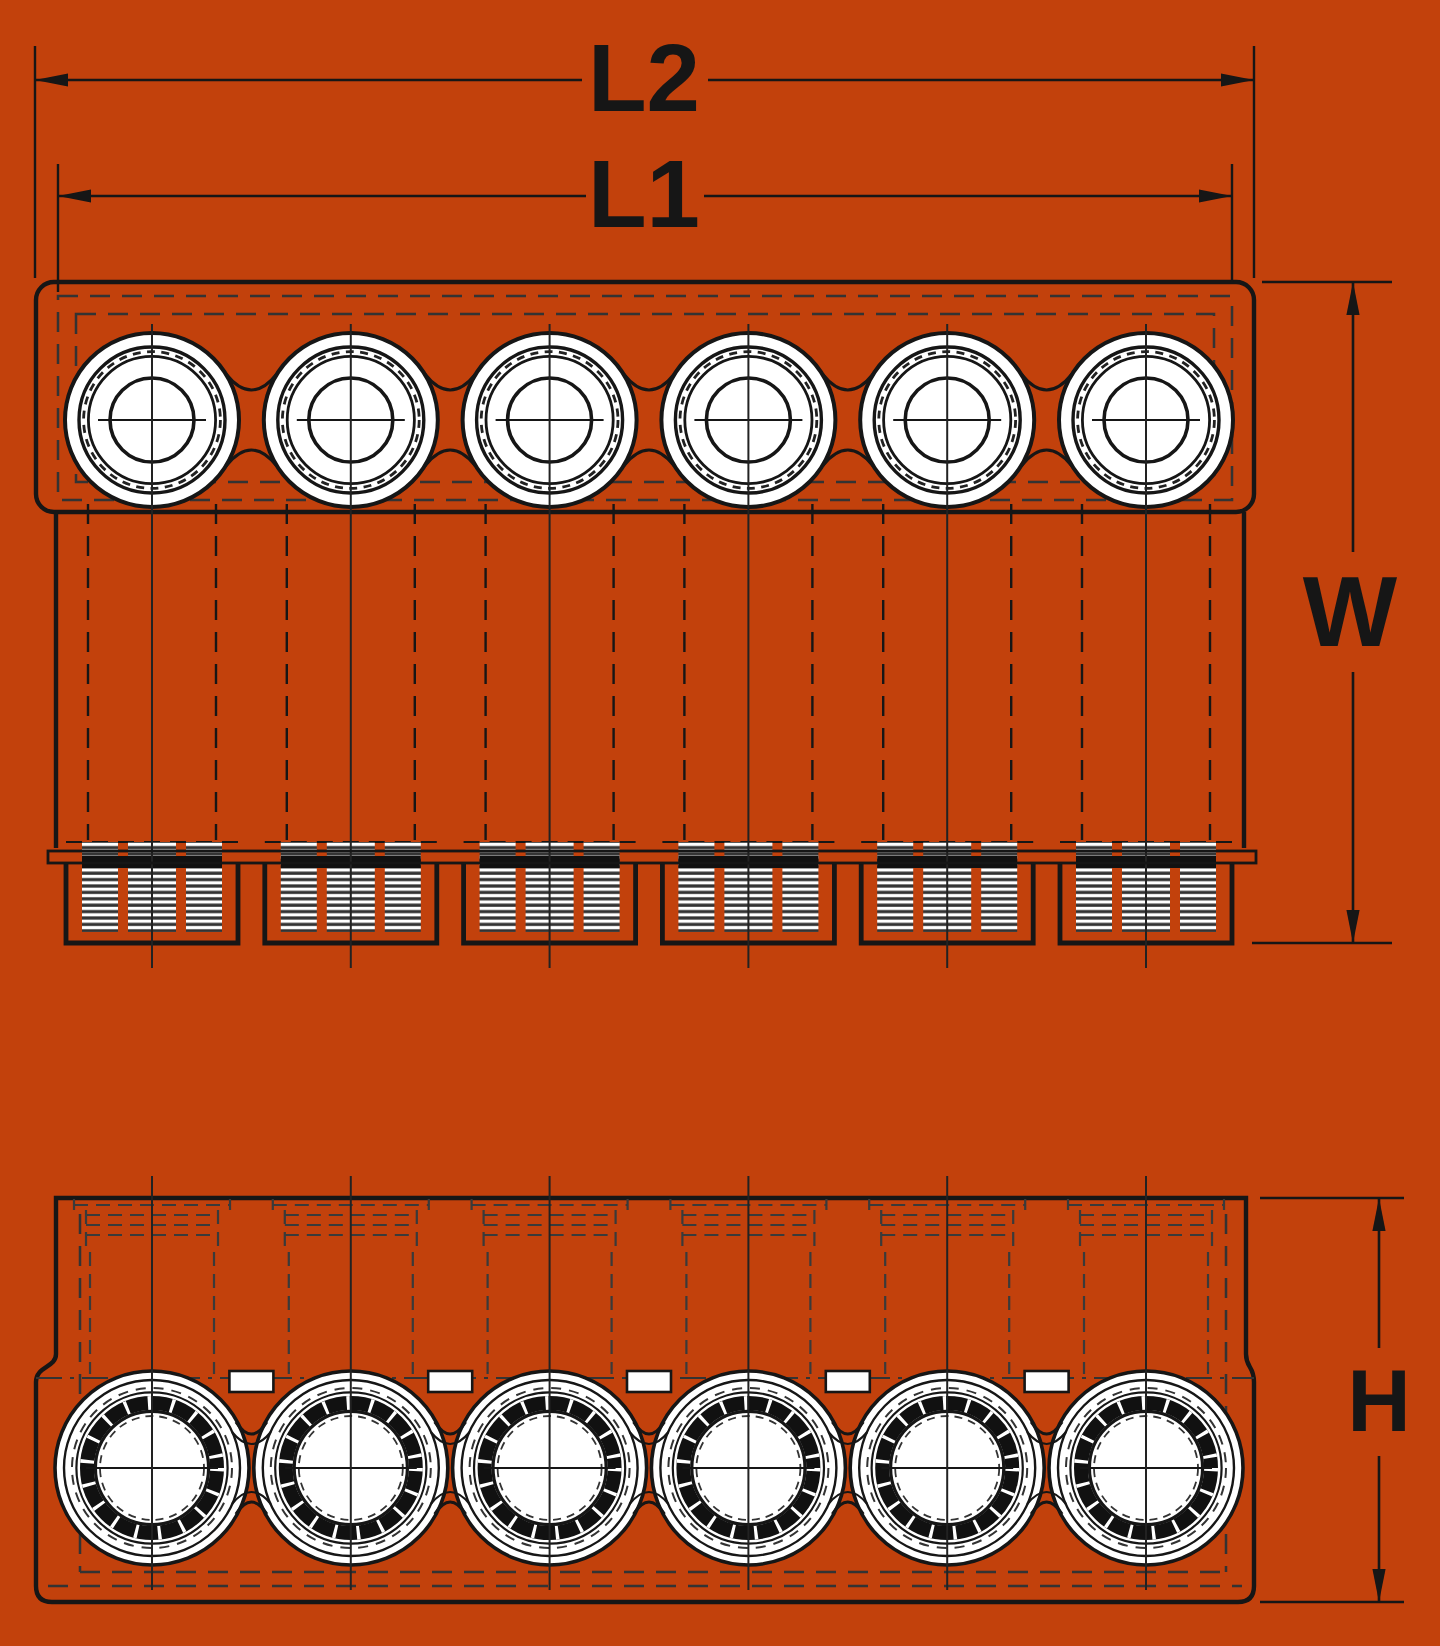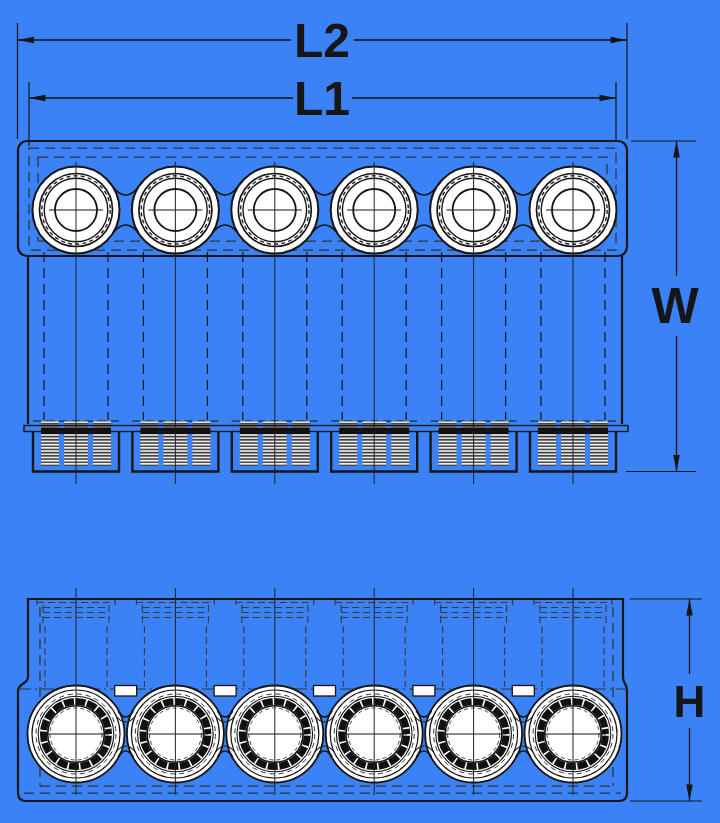--- a/index.html
+++ b/index.html
@@ -1,16 +1,16 @@
 <!DOCTYPE html>
 <html><head>
 <meta charset="utf-8">
 <style>
   html,body{margin:0;padding:0;background:#ffffff;}
-  .canvas{width:720px;height:823px;background:#3b82f6;overflow:hidden;}
+  .canvas{width:720px;height:823px;background:#c2410c;overflow:hidden;}
   svg{display:block;}
   text.dim{font-family:"Liberation Sans", sans-serif;font-weight:bold;fill:#161616;}
   .ln{stroke:#161616;fill:none;}
   .thin{stroke-width:1.2;}
   .dash{stroke:#333;fill:none;stroke-width:1.25;stroke-dasharray:10 6;}
   .hid{stroke:#3a3a3a;fill:none;stroke-width:1.1;stroke-dasharray:7 4;}
 </style>
 </head>
 <body>
 

